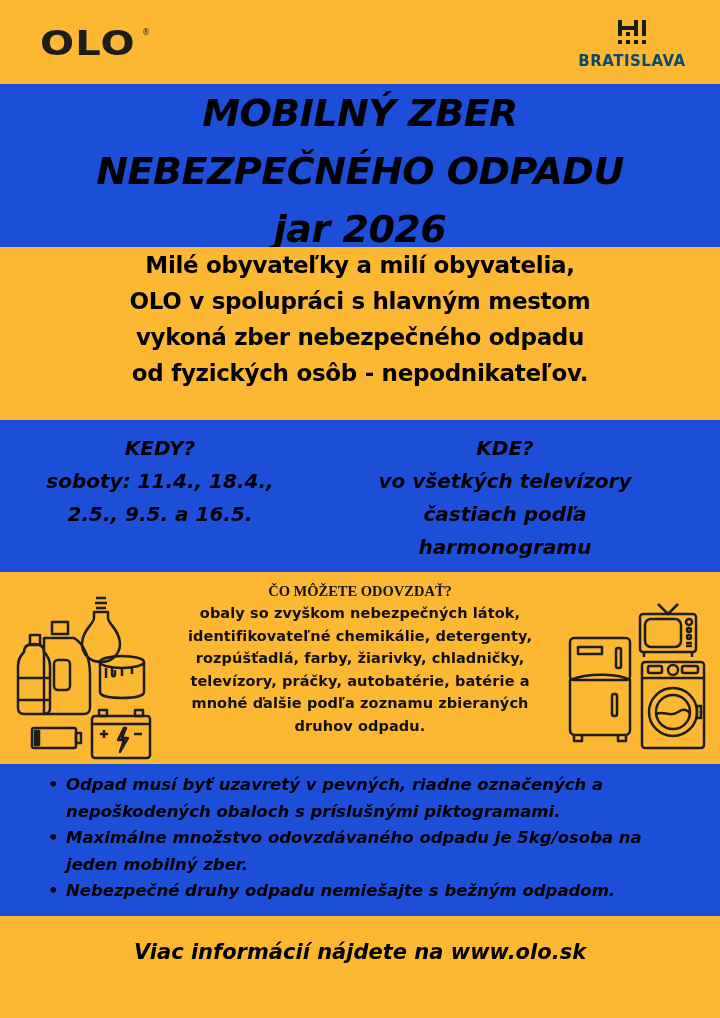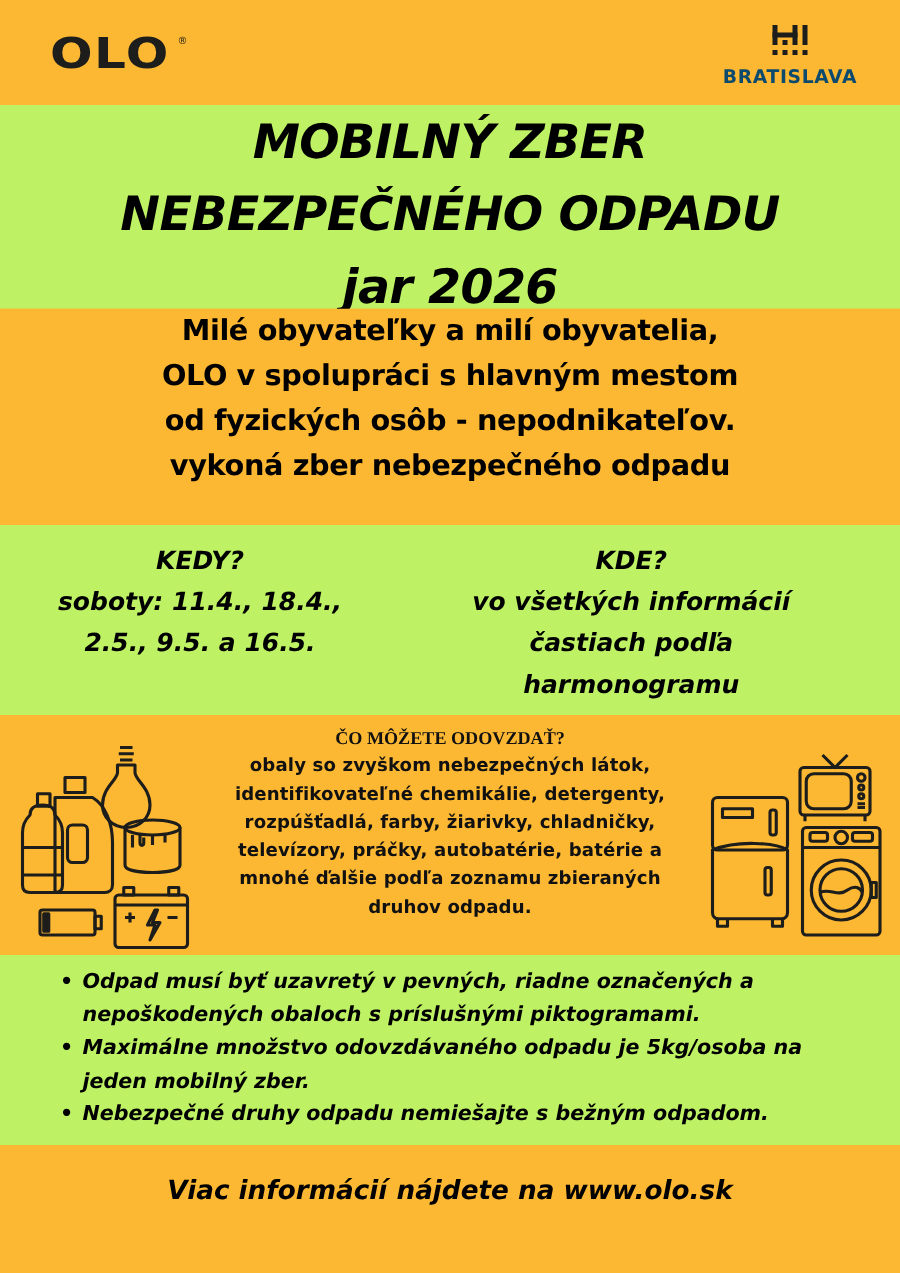--- a/index.html
+++ b/index.html
@@ -4,21 +4,21 @@
 <style>
   html, body { margin: 0; padding: 0; }
   body {
     width: 720px; height: 1018px; overflow: hidden;
     font-family: "DejaVu Sans", sans-serif;
     color: #111;
     background: #FDB833;
   }
   .band { position: absolute; left: 0; width: 720px; box-sizing: border-box; }
   .orange { background: #FDB833; }
-  .cream { background: #bef264; }
+  .cream { background: #1d4ed8; }
 
   
   #hdr { top: 0; height: 84px; }
   .olo-logo { position: absolute; left: 40px; top: 26px; font-family: "DejaVu Sans", sans-serif; font-weight: 900; font-size: 34px; letter-spacing: 1px; color: #1d1d1b; line-height: 1; transform: scaleX(1.18); transform-origin: left; }
   .olo-reg { position: absolute; left: 142px; top: 28px; font-size: 8px; color: #1d1d1b; }
   .ba-logo { position: absolute; right: 28px; top: 18px; width: 120px; text-align: center; }
   .ba-mark { display: block; margin: 0 auto 6px auto; }
   .ba-text { font-family: "DejaVu Sans", sans-serif; font-weight: bold; font-size: 15px; letter-spacing: 0.5px; color: #0c4a6e; }
 
   
@@ -83,33 +83,33 @@
   <div class="title-wrap">
     <div class="title-line">MOBILNÝ ZBER</div>
     <div class="title-line">NEBEZPEČNÉHO ODPADU</div>
     <div class="title-line">jar 2026</div>
   </div>
 </div>
 
 <div id="intro" class="band orange">
   <div class="intro-line">Milé obyvateľky a milí obyvatelia,</div>
   <div class="intro-line">OLO v spolupráci s hlavným mestom</div>
+  <div class="intro-line">vykoná zber nebezpečného odpadu</div>
   <div class="intro-line">od fyzických osôb - nepodnikateľov.</div>
-  <div class="intro-line">vykoná zber nebezpečného odpadu</div>
 </div>
 
 <div id="whenwhere" class="band cream">
   <div class="col col-left">
     <div class="ww-line">KEDY?</div>
     <div class="ww-line">soboty: 11.4., 18.4.,</div>
     <div class="ww-line">2.5., 9.5. a 16.5.</div>
   </div>
   <div class="col col-right">
     <div class="ww-line">KDE?</div>
-    <div class="ww-line">vo všetkých informácií</div>
+    <div class="ww-line">vo všetkých televízory</div>
     <div class="ww-line">častiach podľa</div>
     <div class="ww-line">harmonogramu</div>
   </div>
 </div>
 
 <div id="what" class="band orange">
   <div class="icons-left">
     <svg width="150" height="180" viewBox="0 0 150 180" fill="none" stroke="#1d1d1b" stroke-width="2.5" stroke-linejoin="round">
 
       <g>

